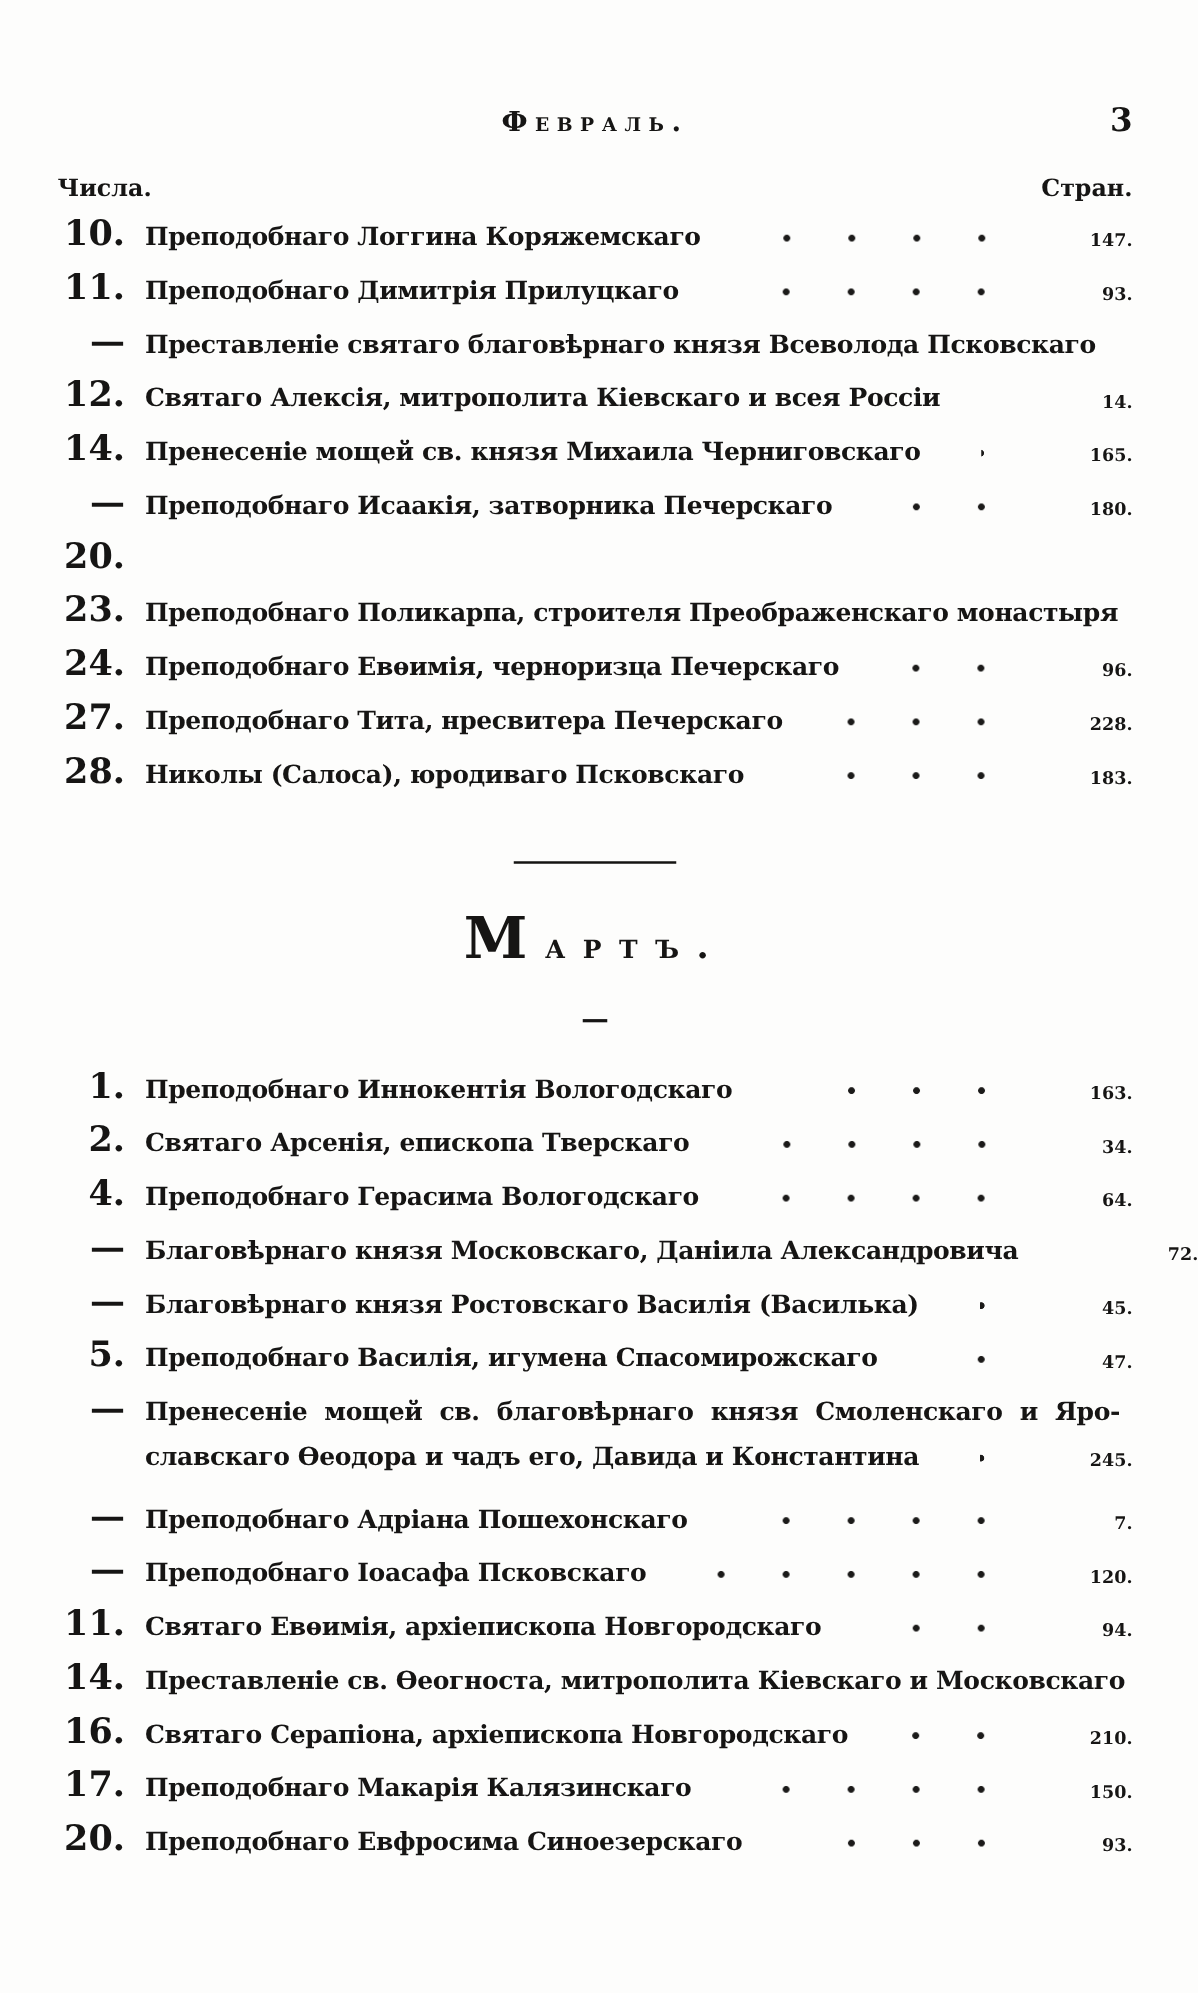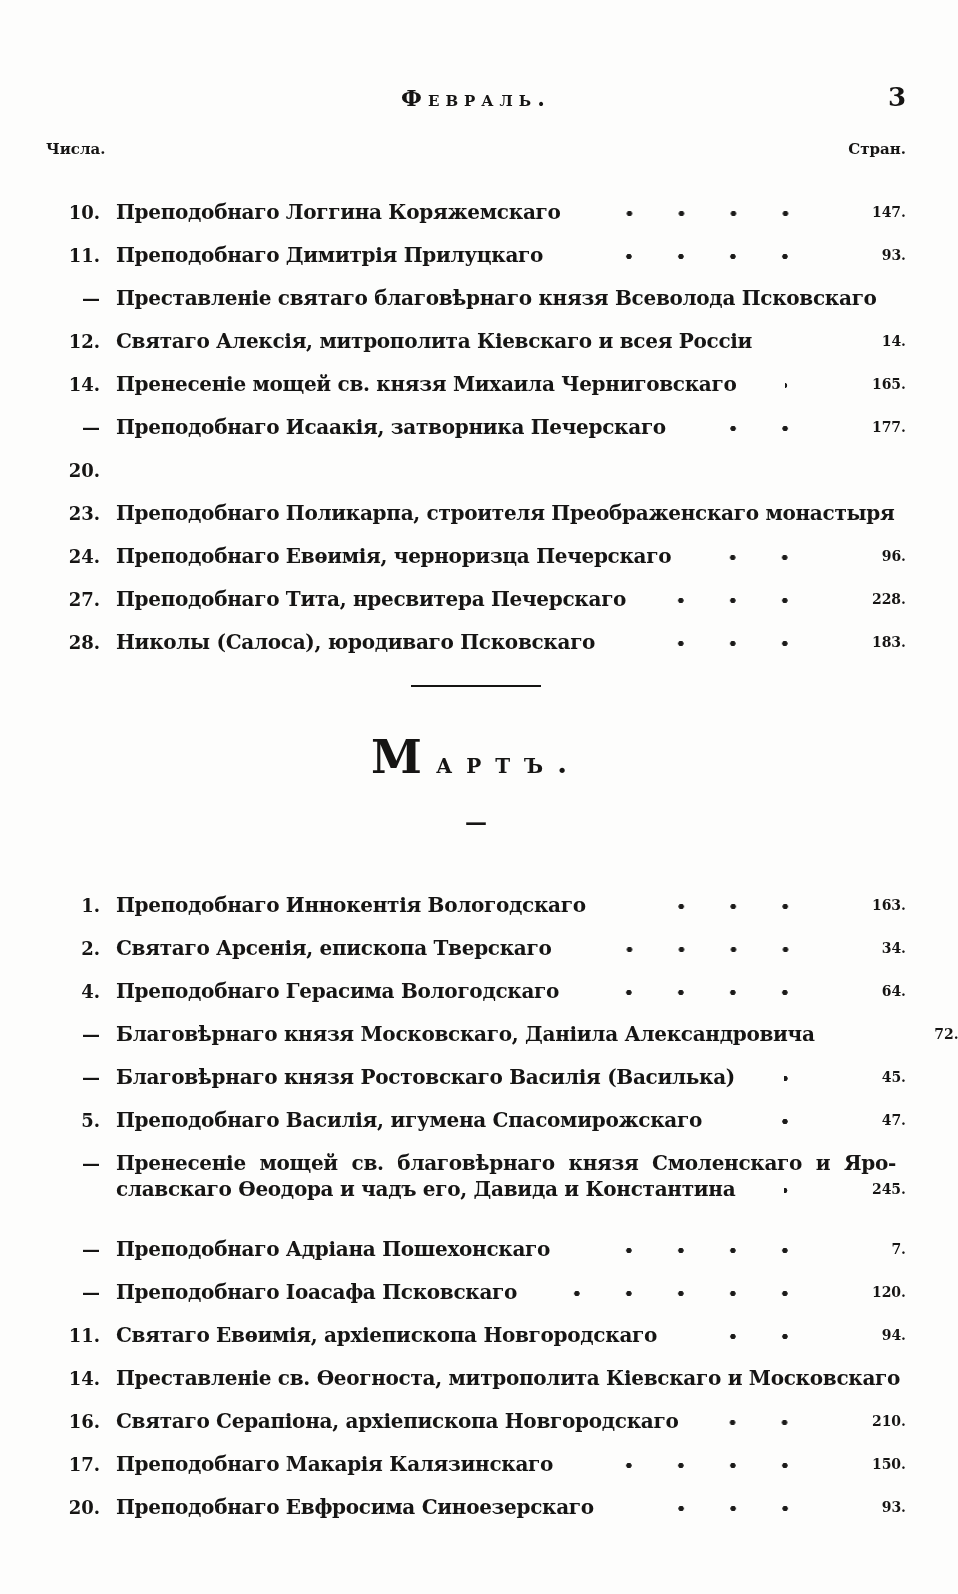--- a/index.html
+++ b/index.html
@@ -29,45 +29,44 @@
     font-size:22px;
   }
   .pageno { justify-self:end; font-size:26px; }
 
   
   .col-heads {
     display:flex;
     justify-content:space-between;
     align-items:baseline;
     margin-top:28px;
-    font-size:15px;
+    font-size:19px;
     text-align:center;
   }
 
   
   .rows { margin-top:8px; }
   .row {
     display:flex;
     align-items:baseline;
     height:43px;
     font-size:20px;
   }
   .day {
     flex:0 0 70px;
     box-sizing:border-box;
     text-align:right;
     padding-right:16px;
-    font-size:18px;
+    font-size:28px;
     white-space:nowrap;
-    margin-top:36px;
   }
   .entry {
     flex:1 1 auto;
     display:flex;
-    align-items:center;
+    align-items:flex-end;
     min-width:0;
     gap:39px;
   }
   .txt { white-space:nowrap; letter-spacing:-0.3px; }
   .txt.spread { word-spacing:7px; }
   .leader {
     flex:1 1 auto;
     height:7px;
     align-self:flex-end;
     margin:0 6px 7px 10px;
@@ -85,21 +84,21 @@
     white-space:nowrap;
   }
 
   
   .divider {
     width:130px; height:2px;
     background:#151412;
     margin:46px auto 0 auto;
   }
   .month-title {
-    margin:44px 0 0 0;
+    margin:33px 0 0 0;
     text-align:center;
     font-weight:700;
     line-height:52px;
   }
   .m-init { font-size:46px; letter-spacing:14px; }
   .m-rest { font-size:28px; font-variant-caps:small-caps; letter-spacing:14px; }
   .small-dash { text-align:center; margin-top:20px; font-size:22px; line-height:22px; }
   .rows.march { margin-top:26px; }
 </style>
 </head>
@@ -156,21 +155,21 @@
           <span class="txt">Пренесеніе мощей св. князя Михаила Черниговскаго</span>
           <span class="leader"></span>
           <span class="pg">165.</span>
         </span>
       </div>
       <div class="row">
         <span class="day">—</span>
         <span class="entry">
           <span class="txt">Преподобнаго Исаакія, затворника Печерскаго</span>
           <span class="leader"></span>
-          <span class="pg">177.</span>
+          <span class="pg">180.</span>
         </span>
       </div>
       <div class="row">
         <span class="day">20.</span>
       </div>
       <div class="row">
         <span class="day">23.</span>
         <span class="entry">
           <span class="txt">Преподобнаго Поликарпа, строителя Преображенскаго монастыря</span>
           <span class="leader"></span>

